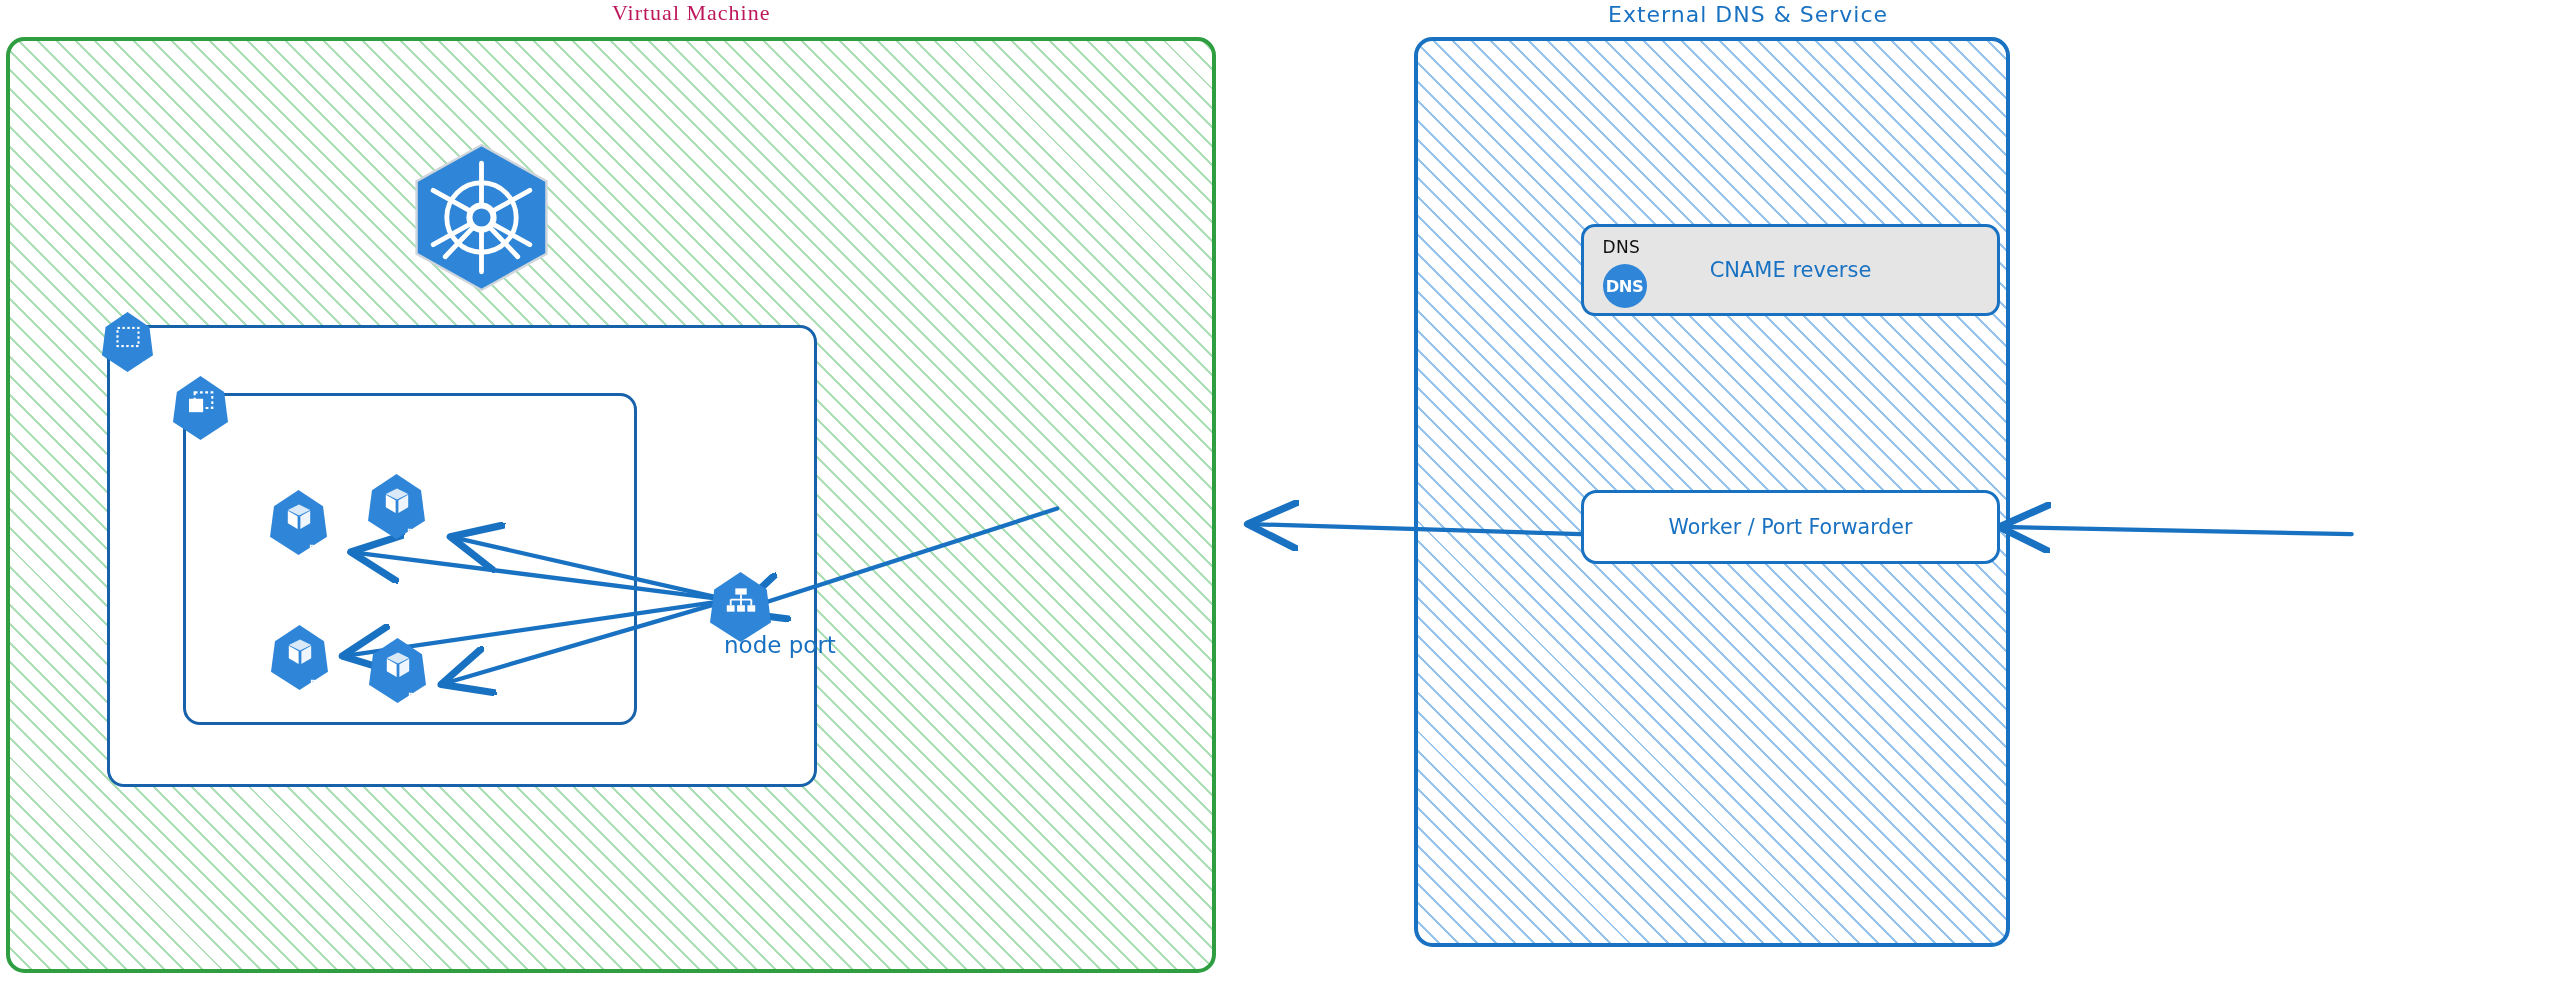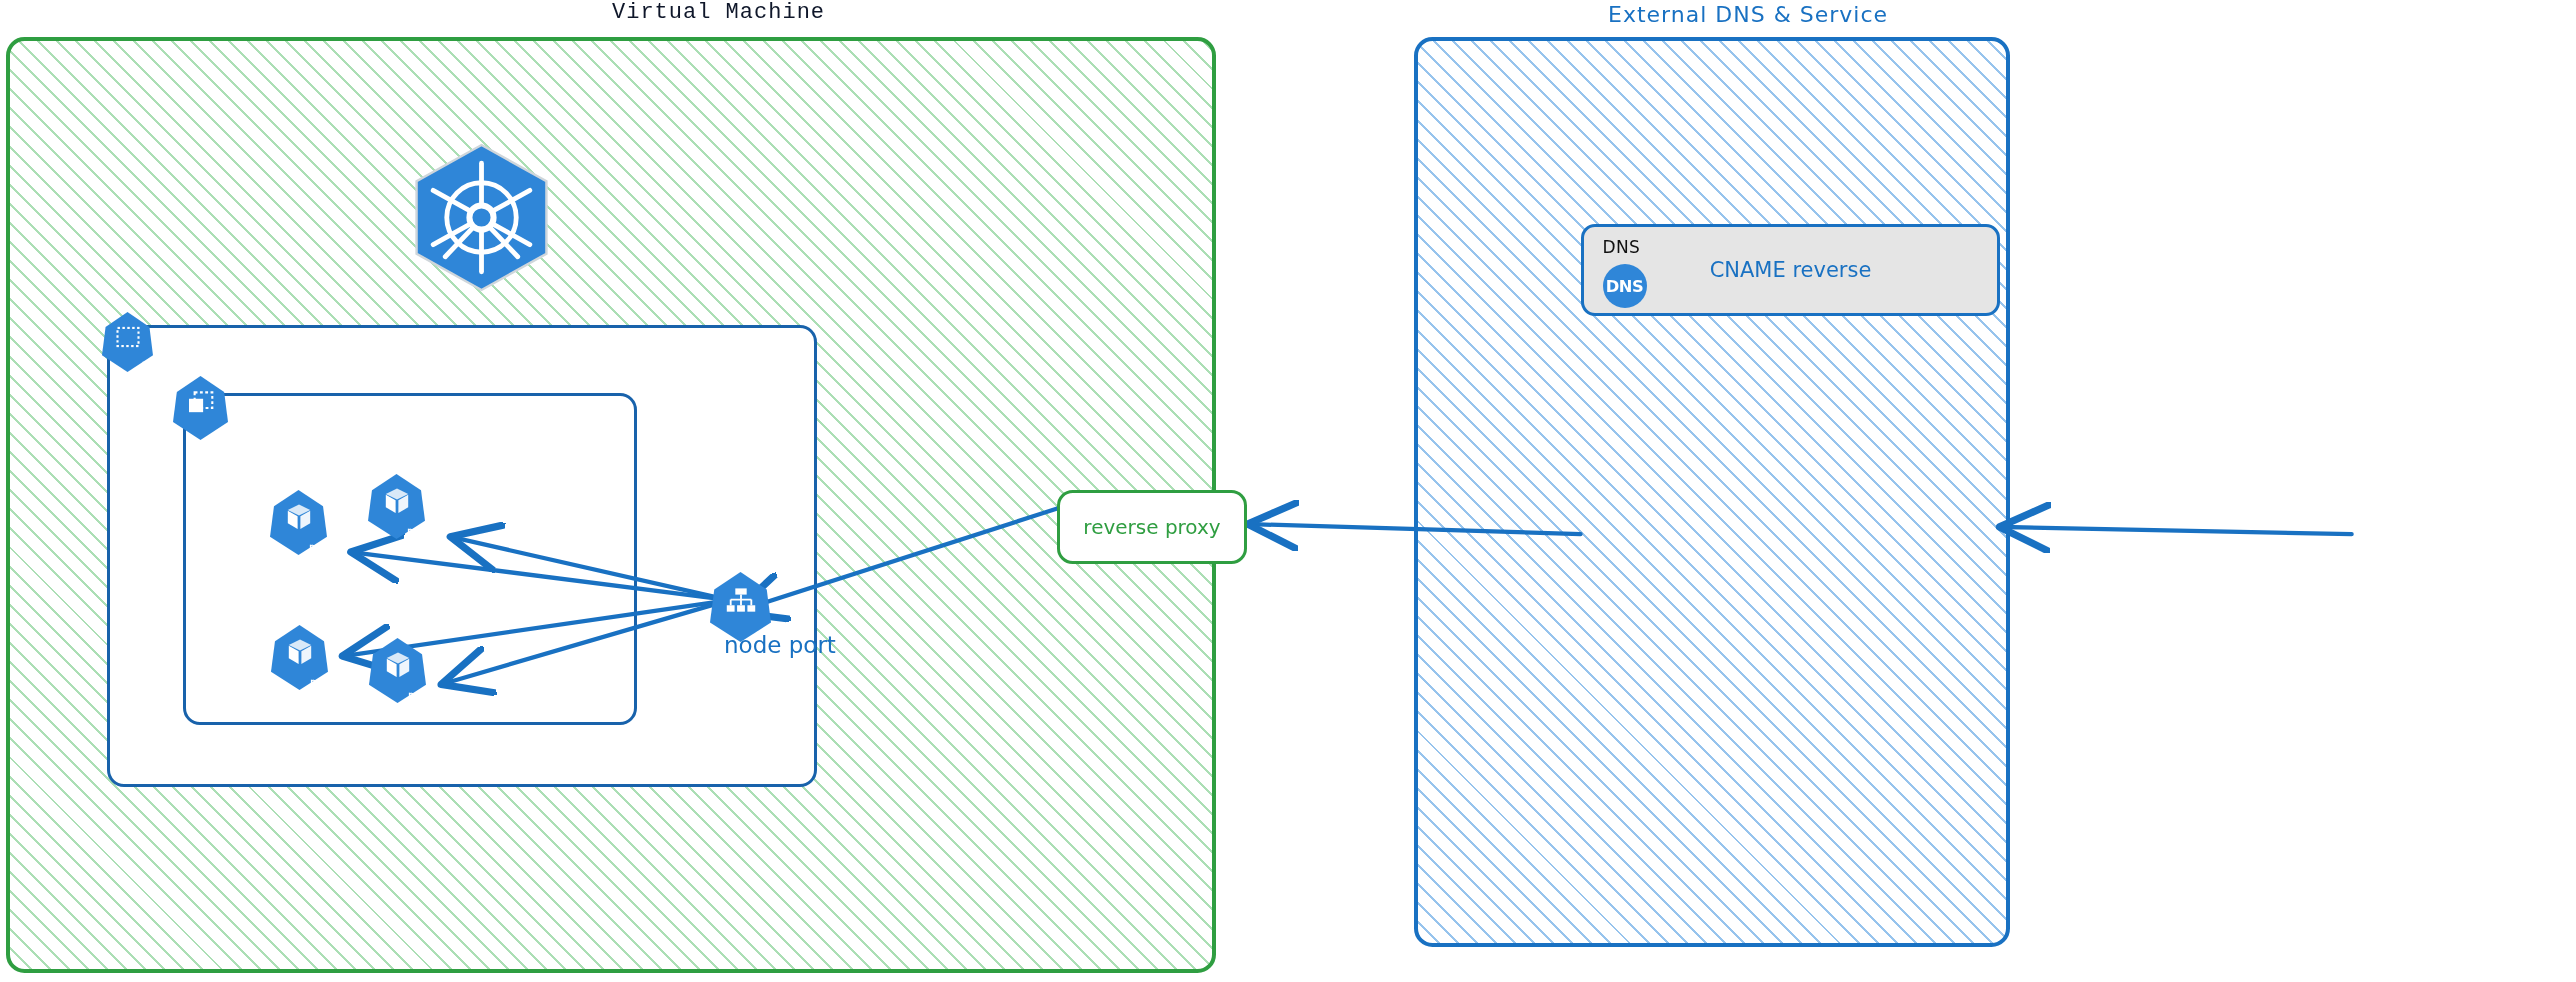--- a/index.html
+++ b/index.html
@@ -5,22 +5,22 @@
   html,body{margin:0;padding:0;background:#ffffff;}
   body{
     width:2576px;height:983px;overflow:hidden;position:relative;
     font-family:"DejaVu Sans", sans-serif;
   }
   #stage{position:absolute;left:0;top:0;width:2576px;height:983px;}
   svg.layer{position:absolute;left:0;top:0;width:2576px;height:983px;overflow:visible;}
 
   
   .title-green{
-    position:absolute;color:#0f172a;font-size:22px;letter-spacing:1px;
-    white-space:nowrap;font-family:Liberation Mono, monospace;
+    position:absolute;color:#be185d;font-size:22px;letter-spacing:1px;
+    white-space:nowrap;font-family:Liberation Serif, serif;
   }
   .title-blue{
     position:absolute;color:#1971c2;font-size:22px;letter-spacing:1px;
     white-space:nowrap;font-family:"DejaVu Sans",sans-serif;
   }
 
   
   .container-box{position:absolute;box-sizing:border-box;}
   .vm-box{
     left:5.7px;top:37px;width:1210px;height:936px;
@@ -241,26 +241,26 @@
           <line x1="21" y1="16" x2="21" y2="24"></line>
           <line x1="35.5" y1="16" x2="35.5" y2="24"></line>
         </g>
       </svg>
       <div class="hex-label">svc</div>
     </div>
   </div>
 
   <div class="nodeport-label">node port</div>
 
-  <div class="wbox rp-box">
-    <span>reverse proxy</span>
-  </div>
 
   <div class="wbox dns-box">
     <div class="dns-cap">DNS</div>
     <div class="dns-circle">DNS</div>
     <div class="cname-txt">CNAME reverse</div>
   </div>
 
+  <div class="wbox worker-box">
+    <span>Worker / Port Forwarder</span>
+  </div>
 
 
 </div>
 
 
 </body></html>

